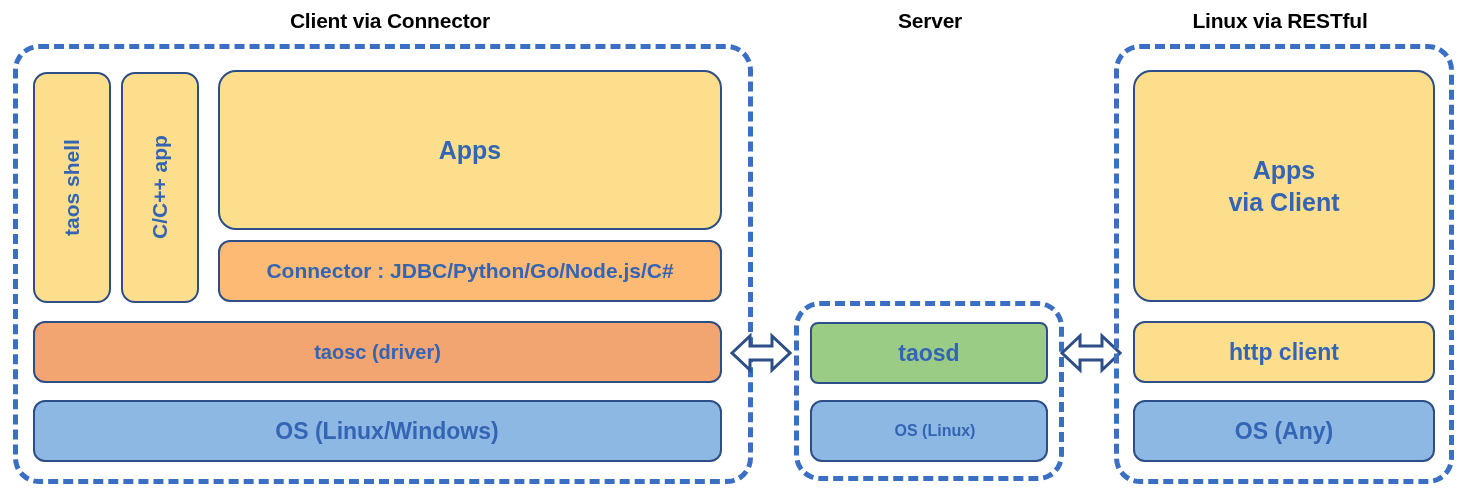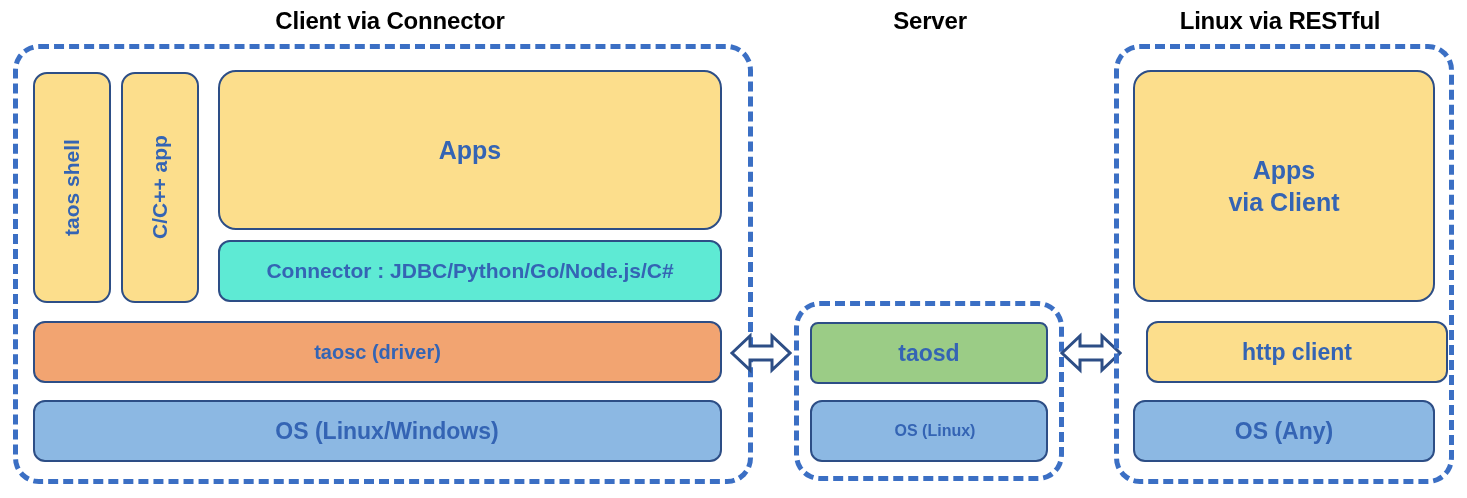--- a/index.html
+++ b/index.html
@@ -17,21 +17,21 @@
     height: 498px;
     background: #ffffff;
     overflow: hidden;
   }
 
   
   .section-title {
     position: absolute;
     color: #000000;
     font-weight: bold;
-    font-size: 24px;
+    font-size: 21px;
     line-height: 26px;
     text-align: center;
     white-space: nowrap;
     letter-spacing: -0.2px;
   }
 
   
   .dashed-group {
     position: absolute;
     border: 5px dashed #3B6FC4;
@@ -52,21 +52,21 @@
     text-align: center;
     color: #3464B4;
     font-weight: bold;
     font-size: 21px;
     line-height: 26px;
   }
   .box.yellow { background: #FCDE8C; }
   .box.orange { background: #F2A471; }
   .box.blue   { background: #8CB8E3; }
   .box.green  { background: #9BCC86; }
-  .box.gray   { background: #5eead4; }
+  .box.gray   { background: #fdba74; }
 
   .box.vertical {
     writing-mode: vertical-rl;
     transform: rotate(180deg);
     border-radius: 14px;
   }
   .box .label { display: block; }
 
   
   .arrow {
@@ -134,21 +134,21 @@
 
   <div class="dashed-group" style="left:1114px; top:44px; width:340px; height:440px;"></div>
 
   <div class="box yellow" style="left:1133px; top:70px; width:302px; height:232px; border-radius:18px; font-size:25px; line-height:32px;">
     <span class="label">
       <span>Apps</span><br>
       <span>via Client</span>
     </span>
   </div>
 
-  <div class="box yellow" style="left:1133px; top:321px; width:302px; height:62px; font-size:23px;margin-left:13px;">
+  <div class="box yellow" style="left:1133px; top:321px; width:302px; height:62px; font-size:23px;">
     <span class="label">http client</span>
   </div>
 
   <div class="box blue" style="left:1133px; top:400px; width:302px; height:62px; font-size:23px;">
     <span class="label">OS (Any)</span>
   </div>
 
 </div>
 
 </body></html>

